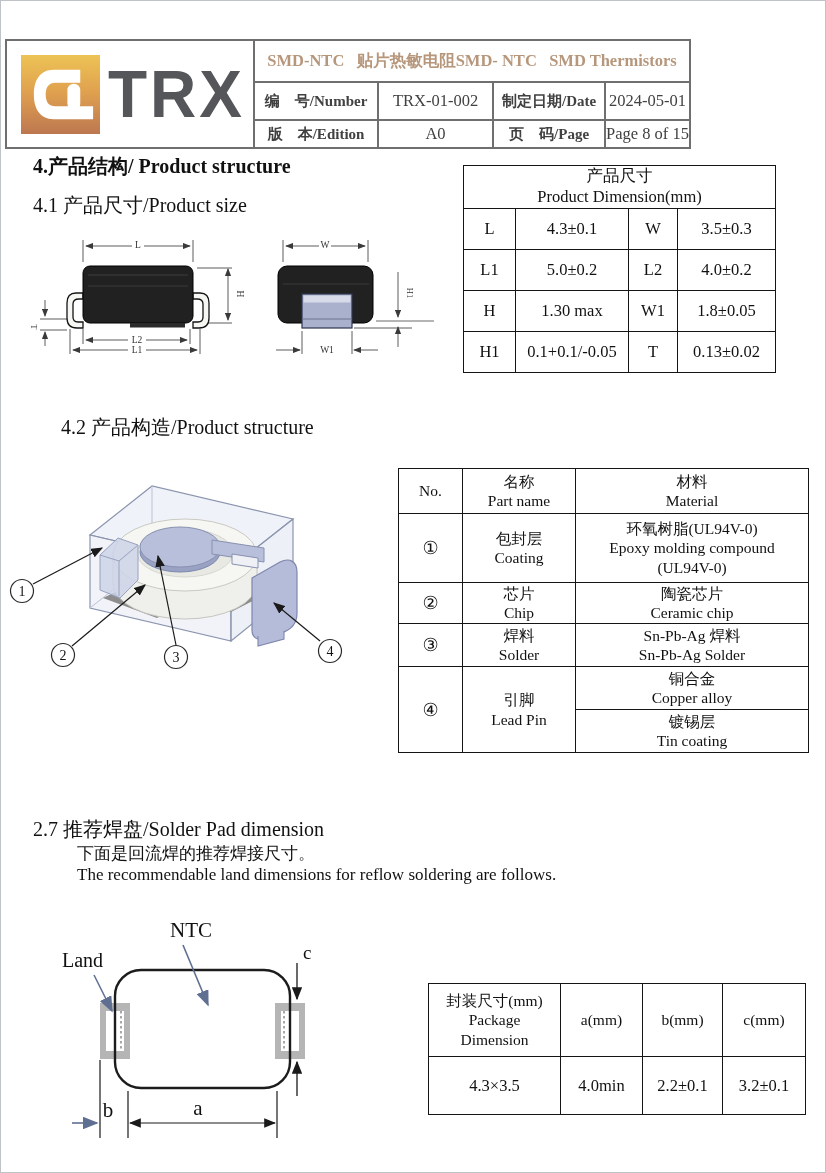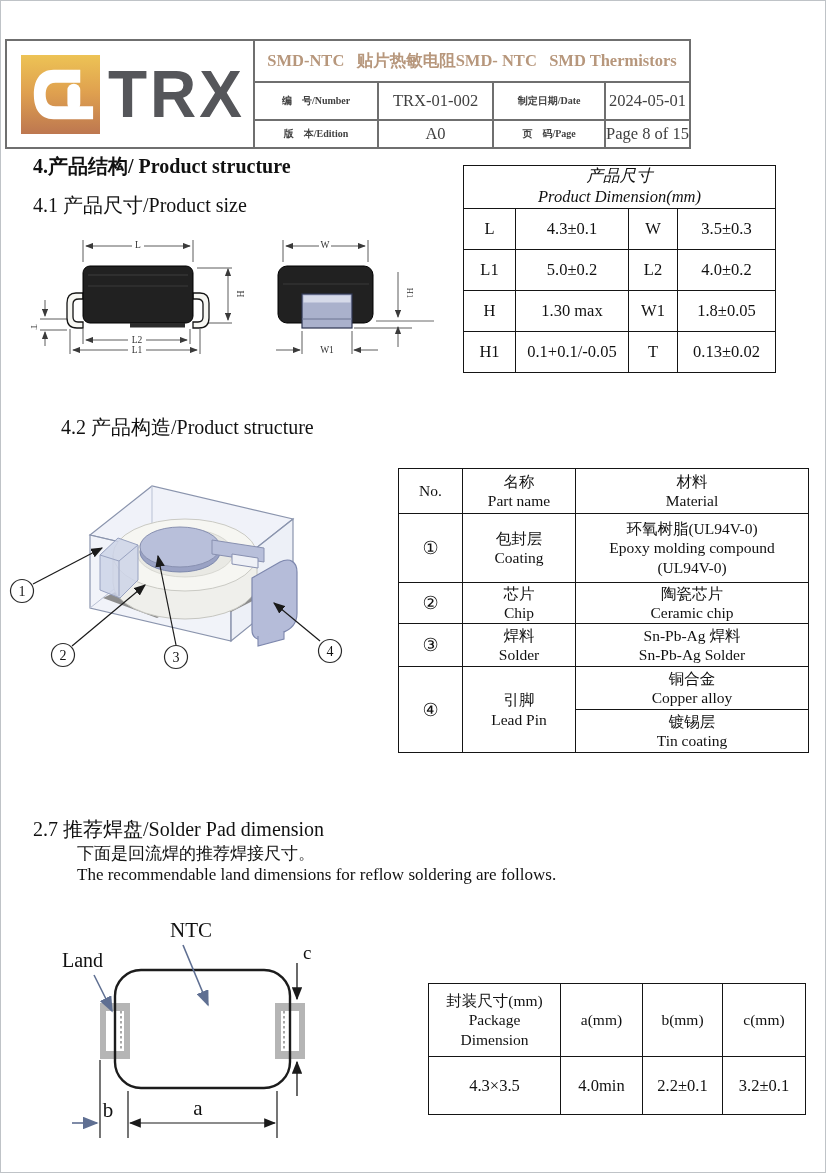--- a/index.html
+++ b/index.html
@@ -21,38 +21,38 @@
     font-family:"Liberation Sans",sans-serif;font-weight:bold;font-size:64px;
     color:#55565a;letter-spacing:3px;margin-left:8px;line-height:1;transform:scaleY(1.05);
   }
   .header-info{flex:1;display:grid;grid-template-rows:40px 38px 1fr;box-sizing:border-box;border-left:2px solid #6f6f6f;}
   .hi-title{display:flex;flex-direction:row;justify-content:center;align-items:center;line-height:1.25;}
   .hi-title .t1,.hi-title .t2{color:#b7977c;font-weight:bold;font-size:16.5px;white-space:pre;}
   .hi-row{display:grid;grid-template-columns:122px 115px 112px 1fr;border-top:2px solid #6f6f6f;}
   .hi-cell{display:flex;align-items:center;justify-content:center;font-size:15.5px;color:#414141;
     border-left:2px solid #6f6f6f;box-sizing:border-box;white-space:pre;}
   .hi-cell:first-child{border-left:none;}
-  .hi-cell.lab{font-weight:bold;font-size:10px;text-align:center;}
+  .hi-cell.lab{font-weight:bold;font-size:15px;text-align:center;}
   .hi-cell.val{font-size:16.5px;}
 
   
   .h4{position:absolute;left:33px;top:153px;font-size:20px;font-weight:bold;}
   .h41{position:absolute;left:33px;top:192px;font-size:20px;}
   .h42{position:absolute;left:33px;top:414px;font-size:20px;margin-left:28px;}
   .h43{position:absolute;left:33px;top:816px;font-size:20px;}
   .note-cn{position:absolute;left:77px;top:842px;font-size:17px;}
   .note-en{position:absolute;left:77px;top:865px;font-size:17px;}
 
   
   table{border-collapse:collapse;}
   td,th{border:1.6px solid #151515;text-align:center;vertical-align:middle;font-weight:normal;padding:0;}
   .line{display:block;line-height:1.25;}
 
   .size-table{position:absolute;left:463px;top:165px;width:312px;font-size:16.5px;table-layout:fixed;}
-  .size-table .hdr{height:42px;font-size:16.5px;font-style:italic;}
+  .size-table .hdr{height:42px;font-size:16.5px;}
   .size-table td{height:40px;}
 
   .parts-table{position:absolute;left:398px;top:468px;width:410px;font-size:15.5px;table-layout:fixed;}
   .parts-table th{height:44px;}
   .pt-r1 td{height:68px;}
   .pt-r2 td{height:40px;}
   .pt-r3 td{height:42px;}
   .pt-r4a td{height:42px;}
   .pt-r4b td{height:42px;}
 

